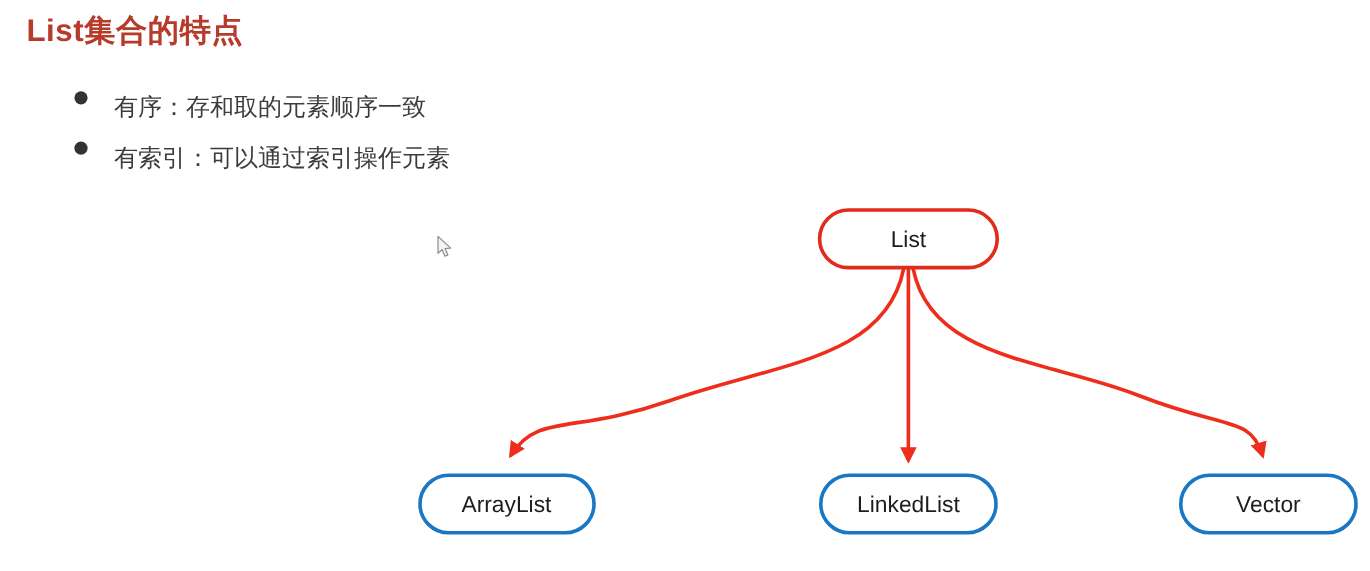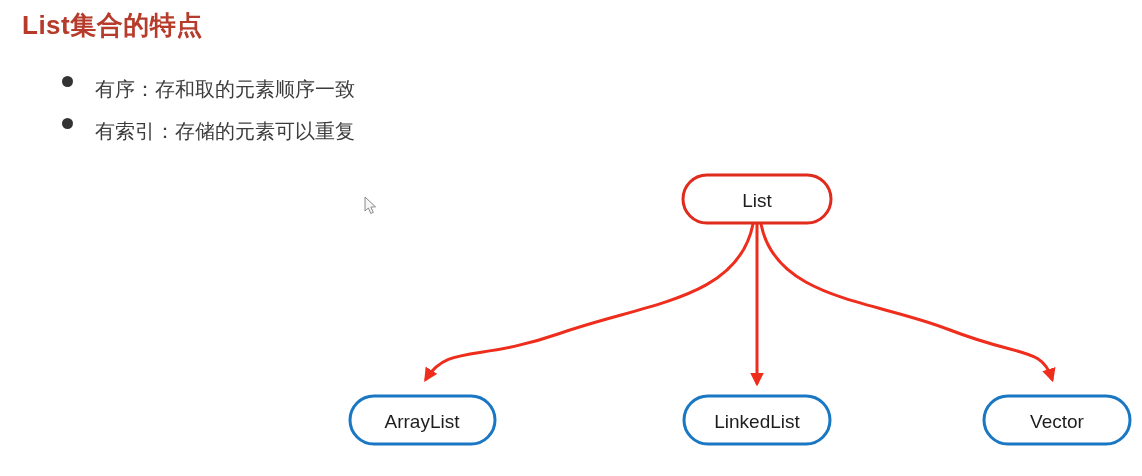--- a/index.html
+++ b/index.html
@@ -81,21 +81,21 @@
 
   <h1 class="slide-title" style="color: rgb(182, 59, 43);">List集合的特点</h1>
 
   <ul class="bullet-list">
     <li class="bullet-item">
       <span class="bullet-dot"></span>
       <span class="bullet-text">有序：存和取的元素顺序一致</span>
     </li>
     <li class="bullet-item">
       <span class="bullet-dot"></span>
-      <span class="bullet-text">有索引：存储的元素可以重复</span>
+      <span class="bullet-text">有索引：可以通过索引操作元素</span>
     </li>
   </ul>
 
   <svg class="diagram-svg" viewBox="0 0 1142 476">
     <defs>
       <marker id="arrowhead" viewBox="0 0 10 10" refX="7.5" refY="5" markerWidth="4.6" markerHeight="4.6" orient="auto-start-reverse">
         <path d="M 0 0 L 10 5 L 0 10 z" fill="#ee2d1c"></path>
       </marker>
     </defs>
 

